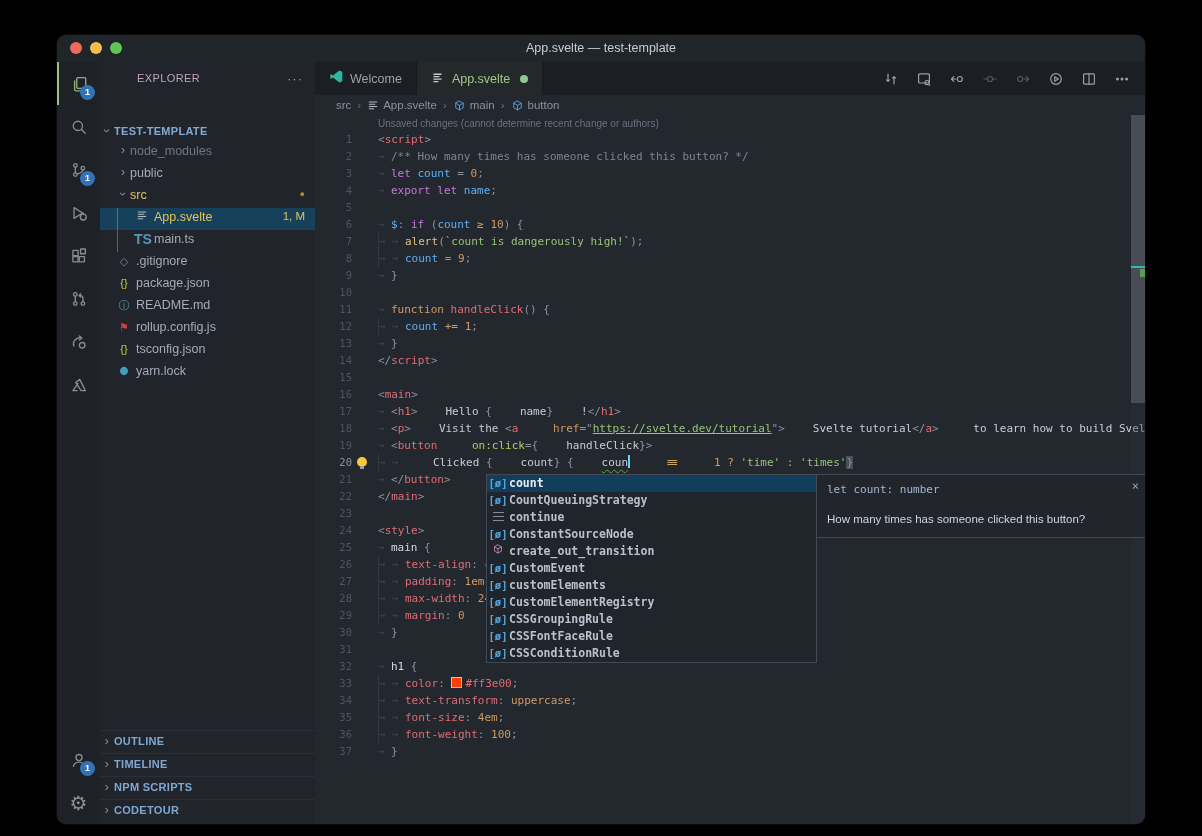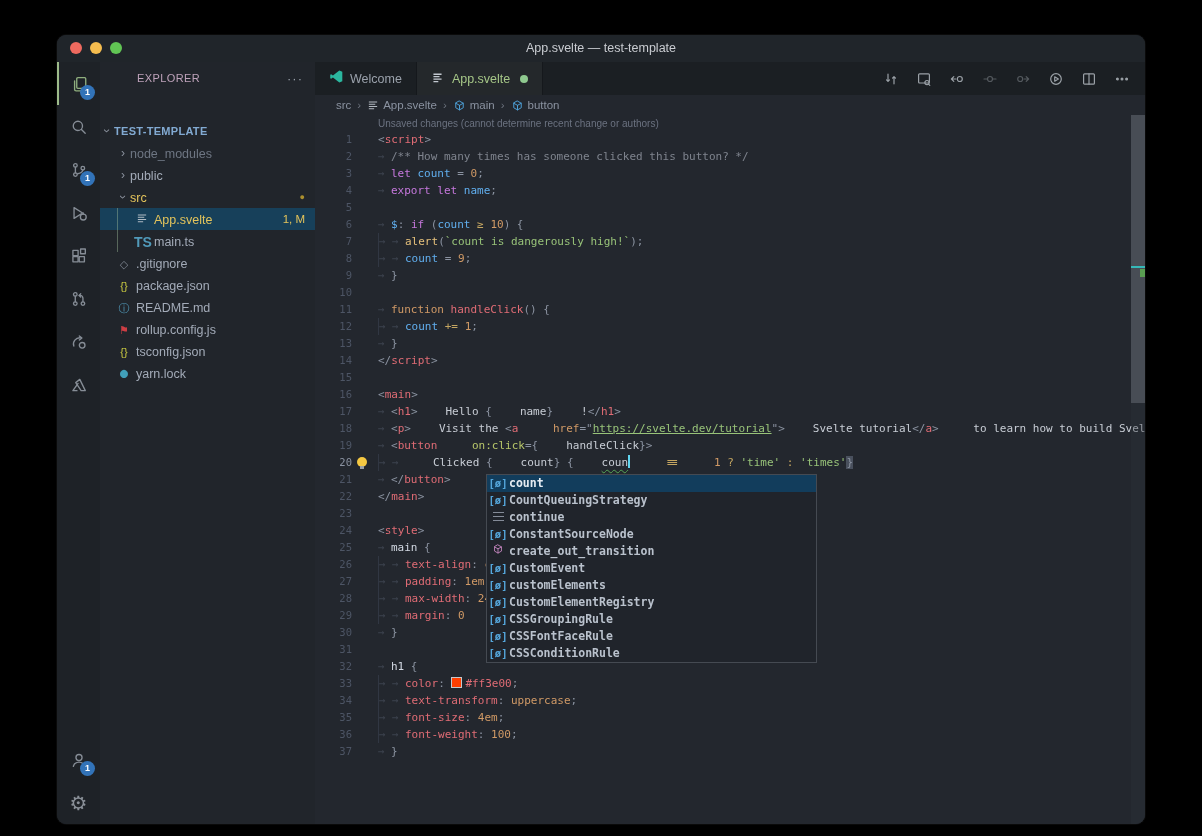--- a/index.html
+++ b/index.html
@@ -25,21 +25,21 @@
   
   .sidebar{width:215px;background:#21252b;position:relative;flex:none;font-size:12.5px;color:#a3abb8;}
   .sb-header{position:absolute;left:0;top:0;right:0;height:33px;line-height:33px;}
   .sb-header .lbl{margin-left:37px;font-size:11px;letter-spacing:.4px;color:#bfa3bb;}
   .sb-dots{position:absolute;right:12px;top:0;color:#9aa1ab;font-size:13px;letter-spacing:1px;cursor:pointer;}
   .sb-project{position:absolute;left:0;top:58px;right:0;height:22px;line-height:22px;font-weight:bold;font-size:11px;
     color:#82aad2;letter-spacing:.3px;}
   .chev{display:inline-block;color:#8a919d;font-weight:normal;font-size:12px;width:14px;text-align:center;}
   .chev.down{transform:rotate(90deg);}
   .tree{position:absolute;left:0;top:80px;right:0;}
-  .trow{height:22px;line-height:22px;position:relative;white-space:nowrap;cursor:pointer;}
+  .trow{height:22px;line-height:16px;position:relative;white-space:nowrap;cursor:pointer;}
   .trow.selected{background:#17405a;}
   .trow .fico{display:inline-block;width:16px;text-align:center;margin-right:4px;font-size:11px;vertical-align:middle;}
   .trow .flbl{vertical-align:middle;}
   .trow .rbadge{position:absolute;right:10px;top:0;font-size:11.5px;}
   .tguide{position:absolute;left:17px;top:0;bottom:0;border-left:1px solid rgba(155,185,150,.45);}
   .dim{color:#6e7683;}
   .gitmod{color:#e3c35b;}
   .sections{position:absolute;left:0;right:0;bottom:2px;}
   .sect{height:22px;line-height:21px;border-top:1px solid #2b3038;font-weight:bold;font-size:11px;color:#7fa7d0;
     letter-spacing:.3px;cursor:pointer;}
@@ -222,20 +222,26 @@
           <div class="trow selected"><span class="tguide"></span><span style="padding-left: 34px;"><span class="fico"><svg width="12" height="12" viewBox="0 0 16 16" fill="none" stroke="#c3c9d1" stroke-width="1.2" stroke-linecap="round" stroke-linejoin="round">
                   <path d="M3 4h10M3 7h7.5M3 10h10M3 13h6"></path>
                 </svg></span><span class="flbl gitmod">App.svelte</span></span><span class="rbadge gitmod">1, M</span></div>
           <div class="trow"><span class="tguide"></span><span style="padding-left: 34px;"><span class="fico" style="color: rgb(81, 154, 186); font-weight: bold; font-size: 14px;">TS</span><span class="flbl">main.ts</span></span></div>
           <div class="trow"><span style="padding-left: 16px;"><span class="fico" style="color: rgb(125, 133, 144);">◇</span><span class="flbl">.gitignore</span></span></div>
           <div class="trow"><span style="padding-left: 16px;"><span class="fico" style="color: rgb(203, 203, 65);">{}</span><span class="flbl">package.json</span></span></div>
           <div class="trow"><span style="padding-left: 16px;"><span class="fico" style="color: rgb(81, 154, 186);">ⓘ</span><span class="flbl">README.md</span></span></div>
           <div class="trow"><span style="padding-left: 16px;"><span class="fico" style="color: rgb(204, 62, 68);">⚑</span><span class="flbl">rollup.config.js</span></span></div>
           <div class="trow"><span style="padding-left: 16px;"><span class="fico" style="color: rgb(203, 203, 65);">{}</span><span class="flbl">tsconfig.json</span></span></div>
           <div class="trow"><span style="padding-left: 16px;"><span class="fico" style="color: rgb(65, 159, 185); font-size: 8px;">⬤</span><span class="flbl">yarn.lock</span></span></div>
+        </div>
+      <div class="sections" id="sections">
+          <div class="sect"><span class="chev">›</span><span>OUTLINE</span></div>
+          <div class="sect"><span class="chev">›</span><span>TIMELINE</span></div>
+          <div class="sect"><span class="chev">›</span><span>NPM SCRIPTS</span></div>
+          <div class="sect"><span class="chev">›</span><span>CODETOUR</span></div>
         </div>
     </aside>
     <section class="egroup">
       <div class="tabbar">
         <div class="tab">
           <span class="svicon">
             <svg width="15" height="15" viewBox="0 0 16 16">
                 <path d="M11 1.5L4.2 7 2.3 5.6l-1 .6v3.6l1 .6L4.2 9l6.8 5.5 3.2-1.5v-10z" fill="#2bb79f"></path>
               </svg>
           </span>
@@ -423,17 +429,22 @@
               </div>
               <div class="sg-row">
                 <span class="s-ico var">[ø]</span>
                 <span>CSSFontFaceRule</span>
               </div>
               <div class="sg-row">
                 <span class="s-ico var">[ø]</span>
                 <span>CSSConditionRule</span>
               </div>
             </div>
+            <div class="sg-docs">
+              <div class="sg-sig">let count: number</div>
+              <div class="sg-desc">How many times has someone clicked this button?</div>
+              <div class="sg-close">×</div>
+            </div>
           </div>
         </div>
     </section>
   </div>
 </div>
 
 </body></html>

